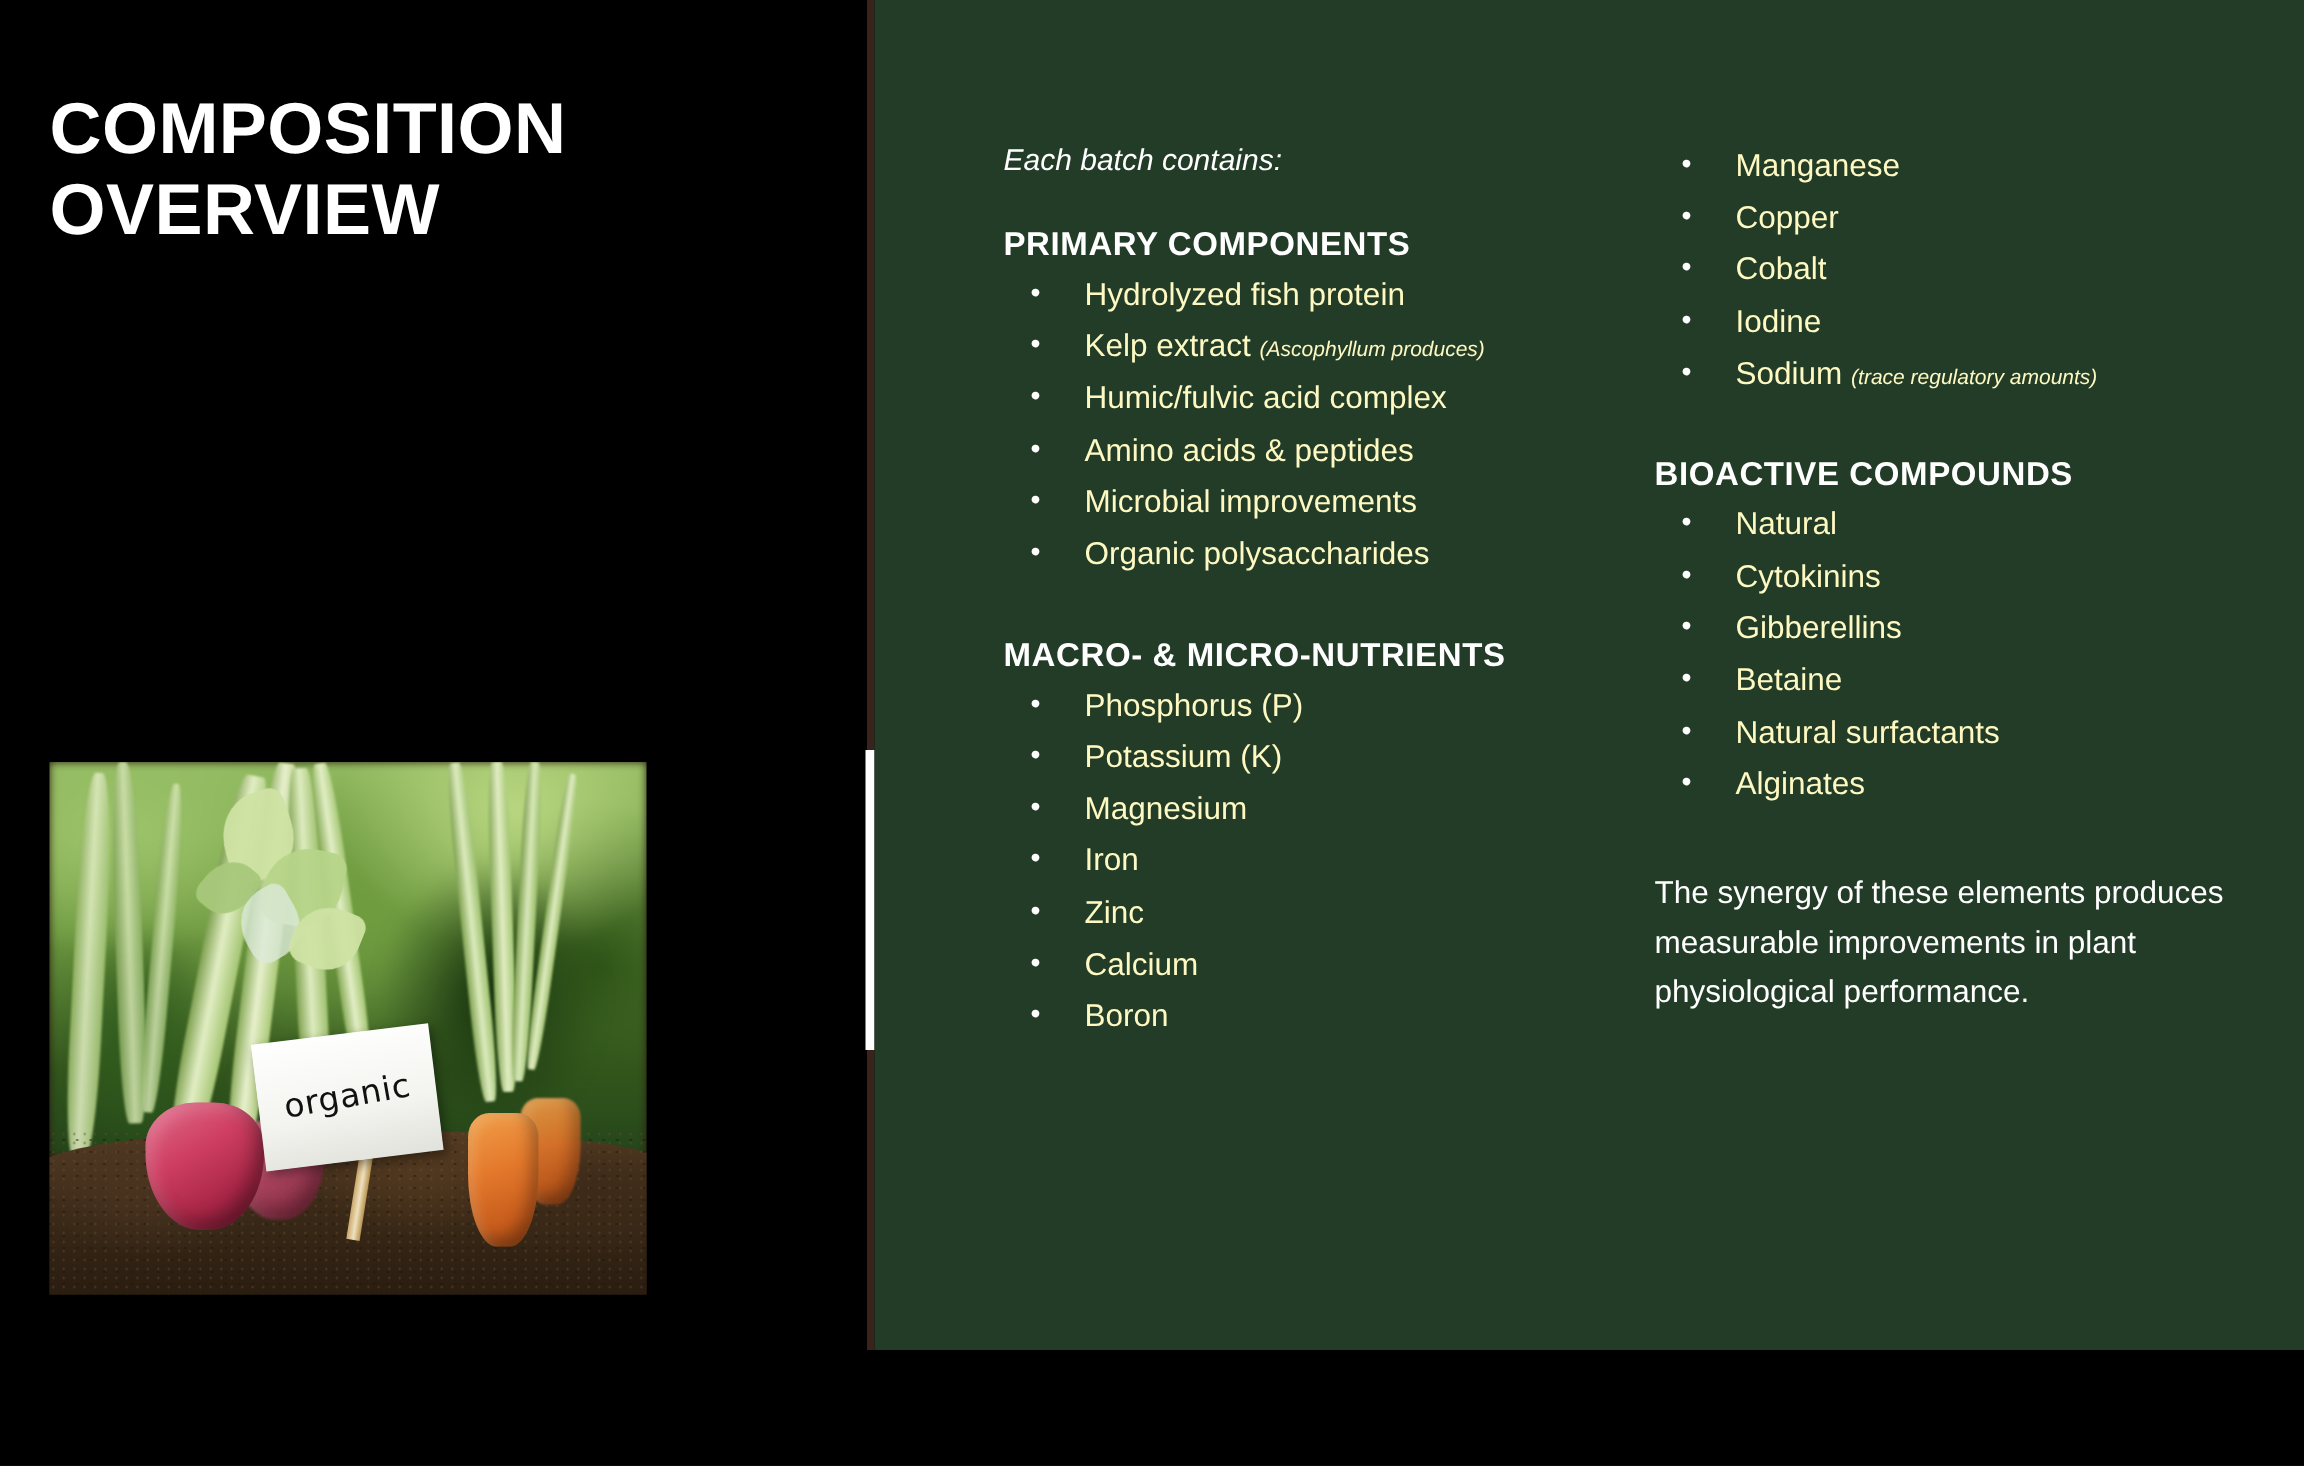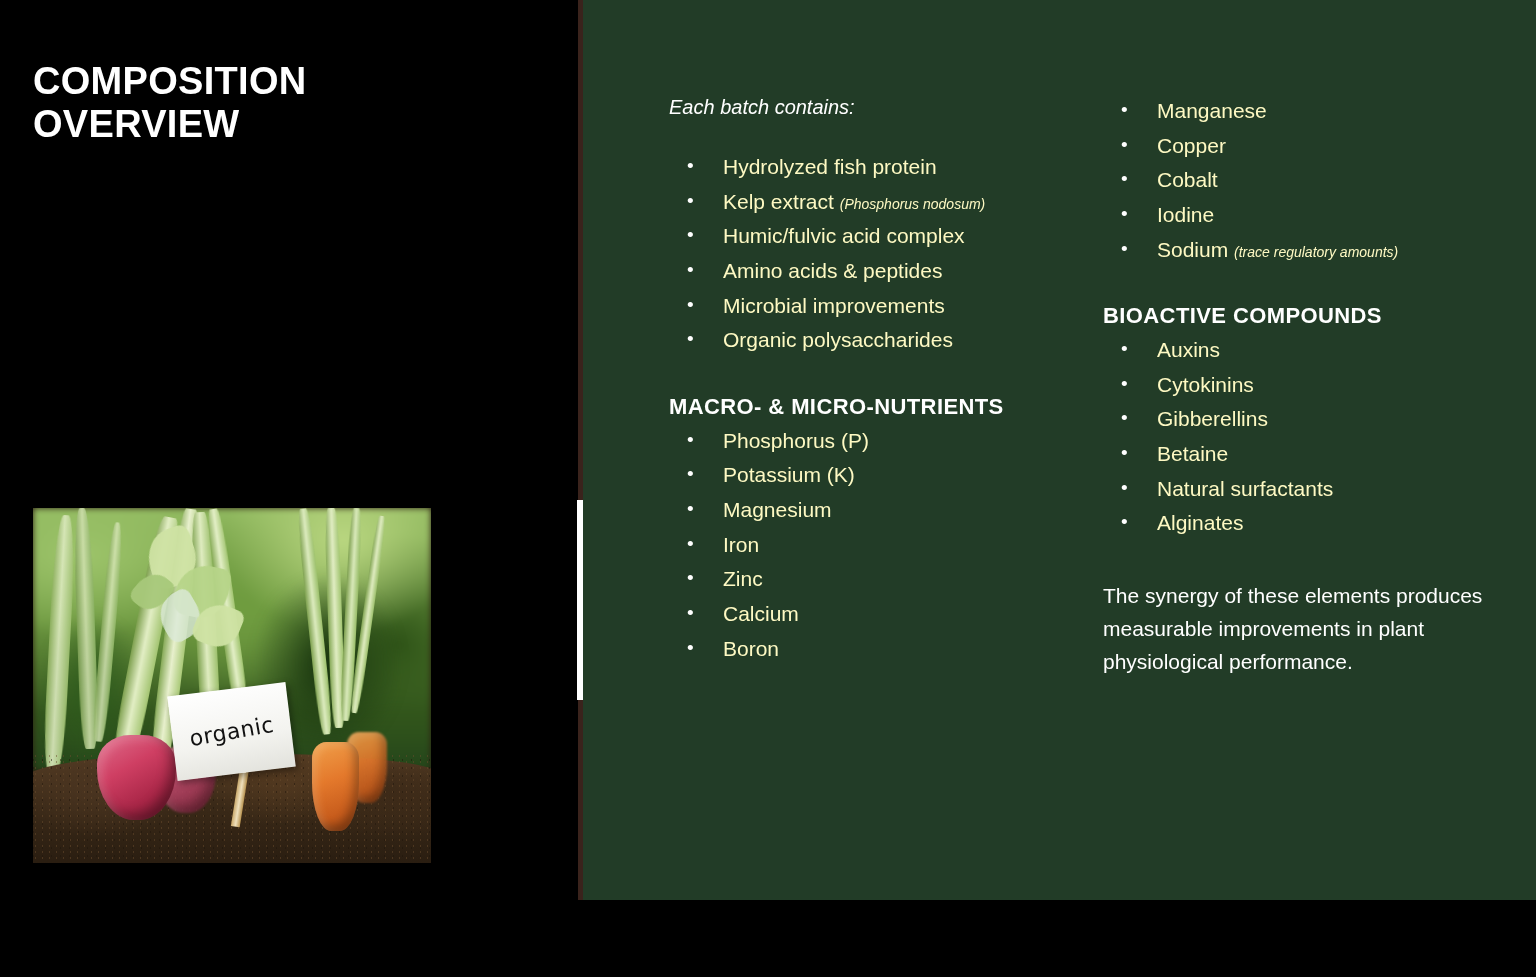--- a/index.html
+++ b/index.html
@@ -22,21 +22,21 @@
     width:578px; height:900px;
     background:#000000;
   }
   .slide-title {
     position:absolute;
     left:33px; top:60px;
     width:520px;
     color:#ffffff;
     font-family:"Liberation Sans", sans-serif;
     font-weight:bold;
-    font-size:38px;
+    font-size:48px;
     line-height:1.12;
     letter-spacing:0.3px;
     text-transform:uppercase;
     white-space:pre-line;
   }
 
   
   .photo-frame {
     position:absolute;
     left:33px; top:508px;
@@ -297,27 +297,28 @@
   <div class="divider-strip"></div>
   <div class="scroll-thumb"></div>
 
   <div class="right-panel">
     <div class="content-cols">
 
       <div class="col">
         <div class="intro-line">Each batch contains:</div>
 
         <div>
+          <div class="section-head">PRIMARY COMPONENTS</div>
           <ul class="bullets">
             <li>
               <span>Hydrolyzed fish protein</span>
             </li>
             <li>
               <span>Kelp extract</span>
-              <span class="note">(Phosphorus nodosum)</span>
+              <span class="note">(Ascophyllum produces)</span>
             </li>
             <li>
               <span>Humic/fulvic acid complex</span>
             </li>
             <li>
               <span>Amino acids &amp; peptides</span>
             </li>
             <li>
               <span>Microbial improvements</span>
             </li>
@@ -376,21 +377,21 @@
             <span class="note">(trace regulatory amounts)</span>
           </li>
         </ul>
 
         <div class="gap-block"></div>
 
         <div>
           <div class="section-head">BIOACTIVE COMPOUNDS</div>
           <ul class="bullets">
             <li>
-              <span>Auxins</span>
+              <span>Natural</span>
             </li>
             <li>
               <span>Cytokinins</span>
             </li>
             <li>
               <span>Gibberellins</span>
             </li>
             <li>
               <span>Betaine</span>
             </li>

